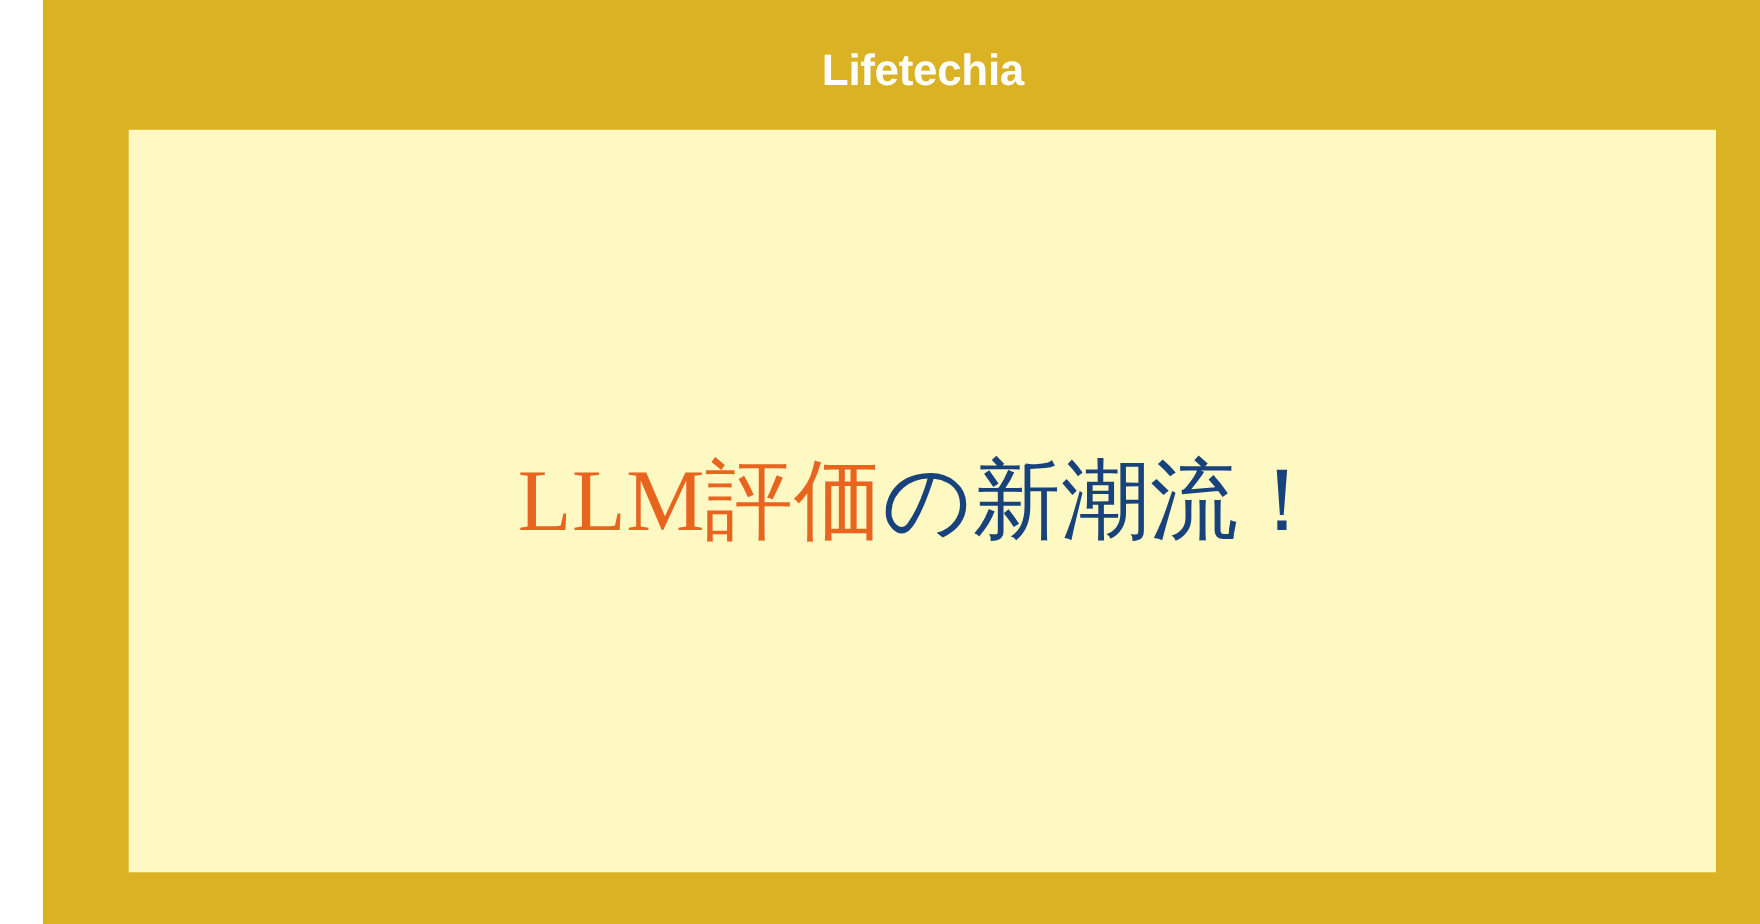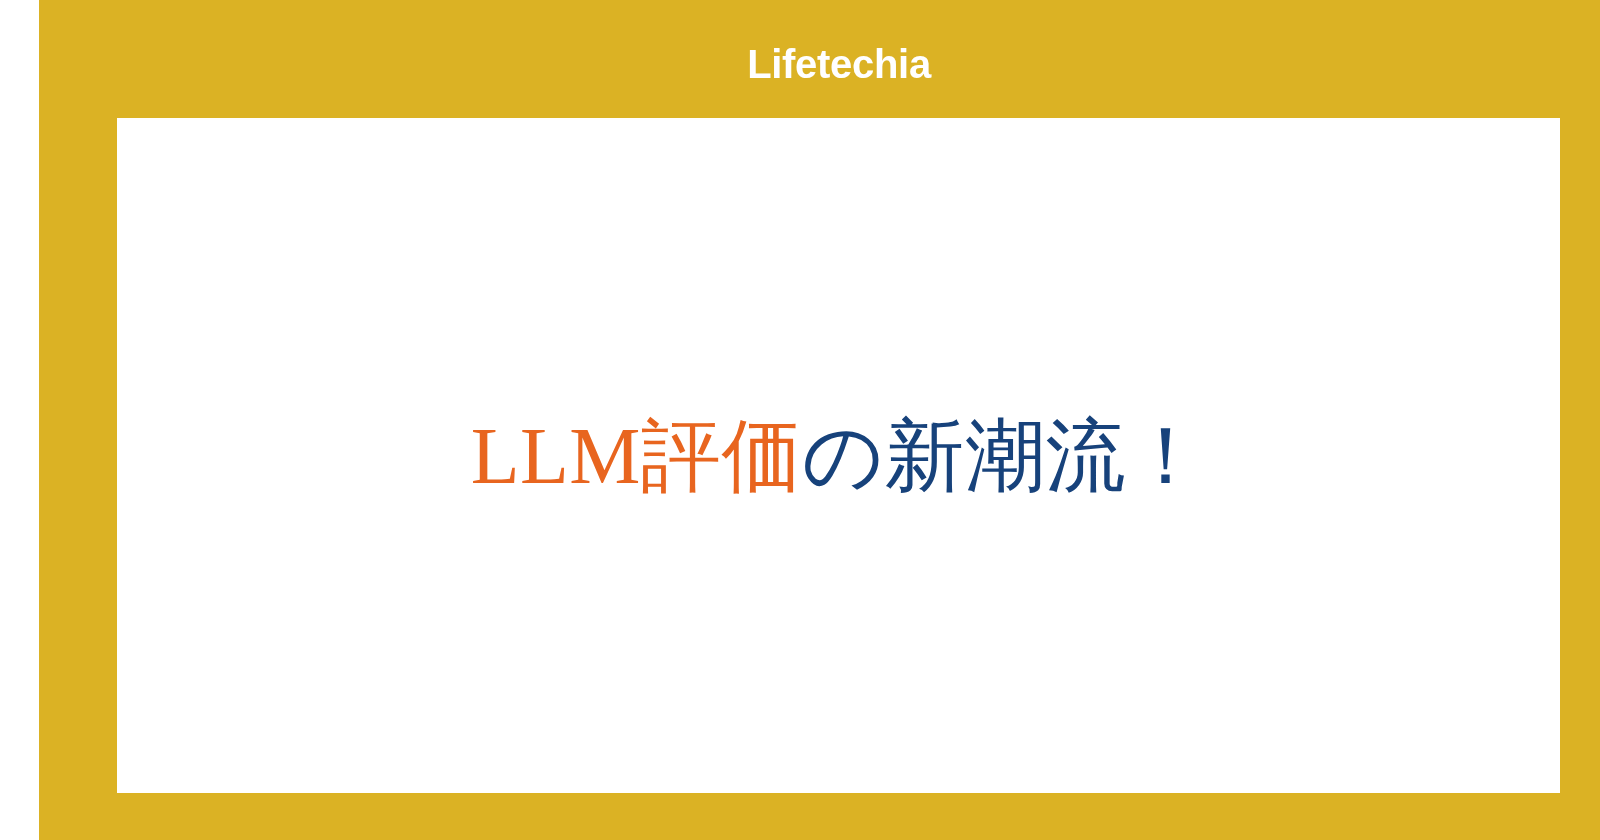--- a/index.html
+++ b/index.html
@@ -38,21 +38,21 @@
     letter-spacing: -0.3px;
     white-space: nowrap;
   }
 
   #card {
     position: absolute;
     left: 78px;
     top: 118px;
     width: 1443px;
     height: 675px;
-    background: #ffffff;
+    background: #fef9c3;
     border-radius: 0;
     display: flex;
     align-items: center;
     justify-content: center;
   }
 
   #headline {
     width: 100%;
     text-align: center;
     font-family: "Liberation Serif", "DejaVu Serif", serif;

